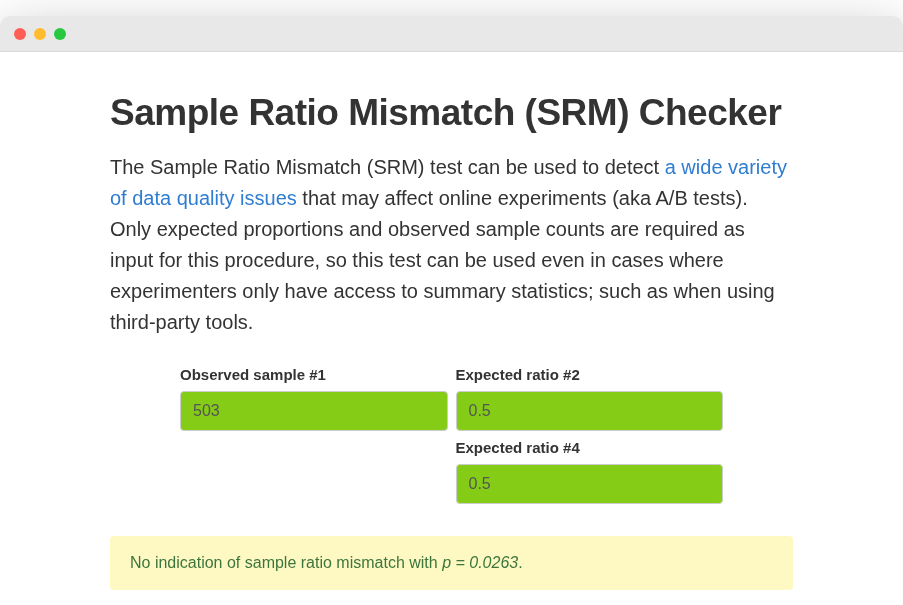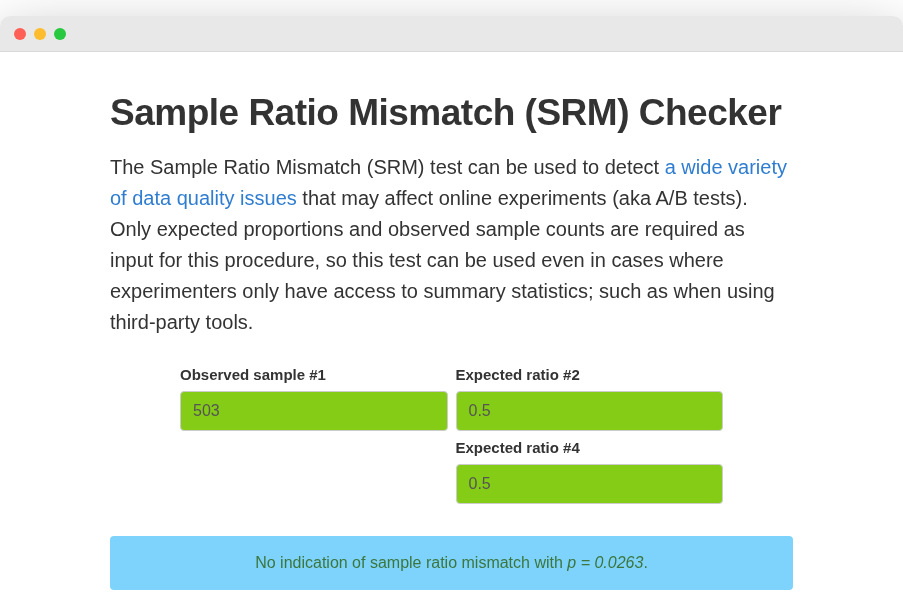--- a/index.html
+++ b/index.html
@@ -79,23 +79,22 @@
       height: 40px;
       padding: 8px 12px;
       font-size: 16px;
       color: #555;
       background: #84cc16;
       border: 1px solid #ccc;
       border-radius: 4px;
       outline: none;
     }
     .result-banner {
-      background: #7dd3fc;
+      background: #fef9c3;
       color: #3c763d;
-      text-align: center;
       padding: 18px 20px;
       font-size: 16px;
       border-radius: 4px;
     }
     .result-banner em {
       font-style: italic;
     }
   </style>
 </head>
 <body>

